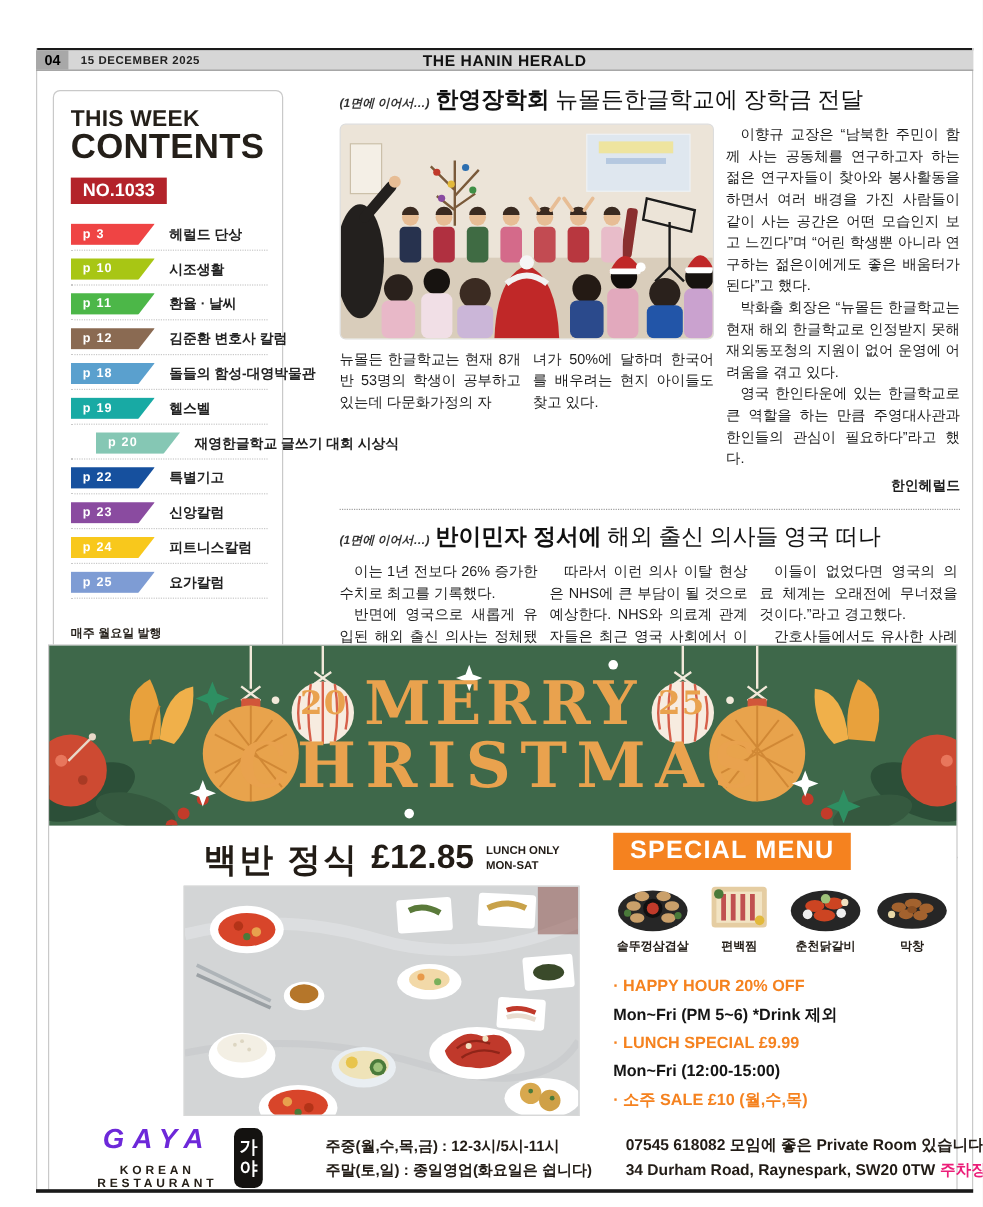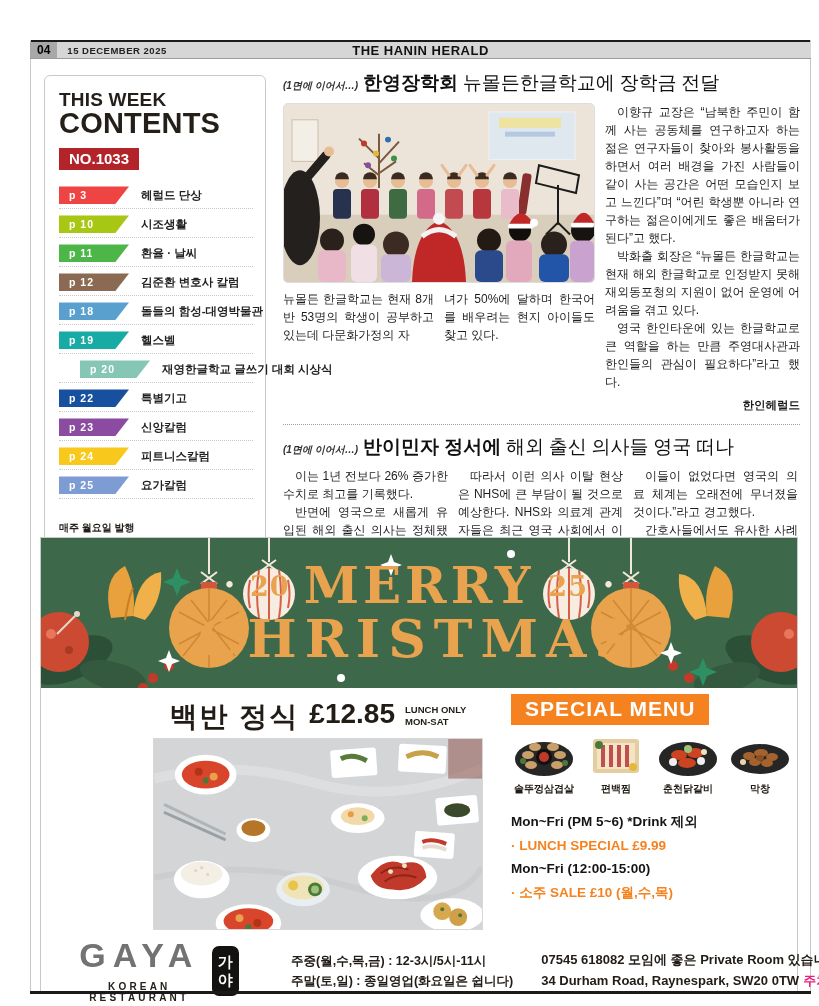--- a/index.html
+++ b/index.html
@@ -11,21 +11,21 @@
   .rule-top { position:absolute; left:30px; right:8px; top:40px; height:2px; background:#1a1a1a; }
   .header-bar { position:absolute; left:30px; right:8px; top:42px; height:17px; background:#d6d6d6; display:flex; align-items:center; border-bottom:1px solid #9a9a9a; }
   .page-no { background:#a8a8a8; color:#000; font-weight:bold; font-size:12px; padding:1px 7px; height:100%; display:flex; align-items:center; }
   .header-date { margin-left:10px; font-size:9.5px; font-weight:bold; color:#222; letter-spacing:.5px; }
   .masthead { position:absolute; left:0; right:0; text-align:center; font-size:13px; font-weight:bold; letter-spacing:.5px; color:#111; }
   .side-line-left { position:absolute; left:30px; top:40px; bottom:14px; width:1px; background:#c9c9c9; }
   .side-line-right { position:absolute; right:8px; top:40px; bottom:14px; width:1px; background:#c9c9c9; }
   .rule-bottom { position:absolute; left:30px; right:8px; bottom:12px; height:3px; background:#1a1a1a; }
 
   
-  .sidebar { position:absolute; left:44px; top:75px; width:222px; border:1px solid #c9c9c9; border-radius:6px; background:#fff; padding:14px 12px 14px 14px; }
+  .sidebar { position:absolute; left:44px; top:75px; width:192px; border:1px solid #c9c9c9; border-radius:6px; background:#fff; padding:14px 12px 14px 14px; }
   .tw-title { font-size:19px; font-weight:900; color:#241f19; line-height:1.02; letter-spacing:.2px; }
   .tw-title2 { font-size:29px; font-weight:900; color:#241f19; line-height:1.02; letter-spacing:.2px; }
   .issue-no { display:inline-block; background:#b3232a; color:#fff; font-weight:900; font-size:15px; padding:2px 10px 3px; margin-top:9px; }
   .toc { margin-top:13px; }
   .toc-row { display:flex; align-items:center; height:26px; border-bottom:1px dotted #c8c8c8; margin-bottom:3px; }
   .toc-badge { width:70px; height:18px; color:#fff; font-weight:bold; font-size:10.5px; display:flex; align-items:center; padding-left:10px; letter-spacing:1px; clip-path:polygon(0 0,100% 0,80% 100%,0 100%); flex:none; }
   .toc-label { font-weight:bold; font-size:11.5px; color:#222; margin-left:12px; white-space:nowrap; }
   .pub { margin-top:22px; }
   .pub-note { font-size:10px; font-weight:900; color:#241f19; }
   .pub-logo { font-size:26px; font-weight:900; line-height:1.1; letter-spacing:-.5px; }
@@ -78,21 +78,21 @@
   .sp-item svg { display:block; width:62px; height:46px; margin:0 auto; }
   .sp-item .lbl { font-size:10px; font-weight:900; color:#221c16; margin-top:3px; white-space:nowrap; }
   .promos { margin-top:14px; }
   .promos p { font-size:13.5px; font-weight:900; line-height:1.75; white-space:nowrap; }
   .promos .accent { color:#f5821f; }
   .promos .plain { color:#151515; }
 
   .bottom-row { position:absolute; left:34px; right:8px; top:250px; display:flex; align-items:center; }
   .gaya { display:flex; align-items:center; gap:8px; }
   .gaya-txt { text-align:center; }
-  .gaya-name { font-size:34px; font-weight:900; letter-spacing:7px; color:#737373; line-height:1; }
+  .gaya-name { font-size:23px; font-weight:900; letter-spacing:7px; color:#6d28d9; line-height:1;font-style:italic; }
   .gaya-sub { font-size:10px; font-weight:bold; letter-spacing:3.2px; color:#262019; margin-top:9px; }
   .gaya-stamp { width:36px; height:50px; background:#141210; border-radius:7px; color:#fff; font-weight:900; font-size:15px; display:flex; flex-direction:column; align-items:center; justify-content:center; line-height:1.15; }
   .hours { margin-left:52px; font-size:12.5px; font-weight:900; color:#221c16; line-height:1.6; white-space:nowrap; }
   .contact { margin-left:28px; font-size:13px; font-weight:900; color:#221c16; line-height:1.6; white-space:nowrap; }
   .parking { color:#ec1e79; margin-left:4px; }
 </style>
 </head>
 <body>
 
 <div class="page">
@@ -484,20 +484,21 @@
                   <ellipse cx="26" cy="29" rx="6" ry="4"></ellipse>
                   <ellipse cx="38" cy="30" rx="6" ry="4"></ellipse>
                 </g>
               <ellipse cx="31" cy="25" rx="4" ry="3" fill="#8a4f22"></ellipse>
                 <circle cx="14" cy="29" r="3" fill="#e8d8a8"></circle>
             </svg>
             <div class="lbl">막창</div>
           </div>
         </div>
         <div class="promos">
+          <p class="accent">· HAPPY HOUR 20% OFF</p>
           <p class="plain">Mon~Fri (PM 5~6) *Drink 제외</p>
           <p class="accent">· LUNCH SPECIAL  £9.99</p>
           <p class="plain">Mon~Fri (12:00-15:00)</p>
           <p class="accent">· 소주 SALE £10 (월,수,목)</p>
         </div>
       </div>
 
       <div class="bottom-row">
         <div class="gaya">
           <div class="gaya-txt">

